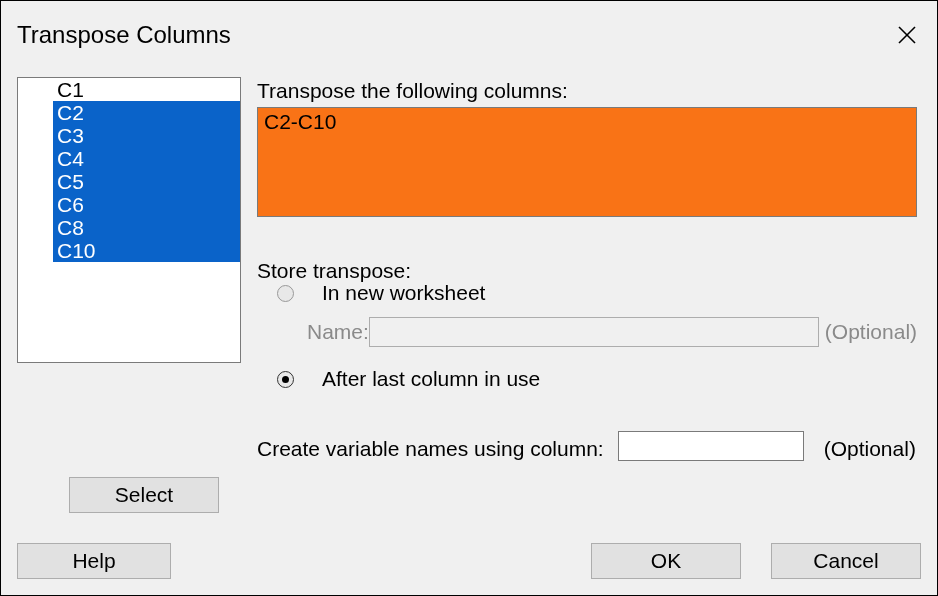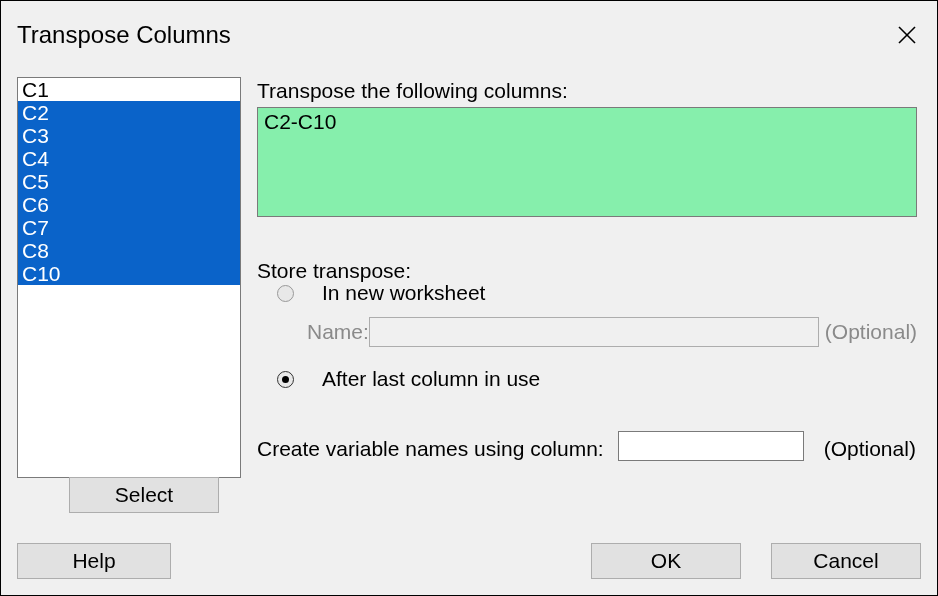--- a/index.html
+++ b/index.html
@@ -35,26 +35,27 @@
   .close-btn svg { width: 20px; height: 20px; }
 
   .body {
     position: absolute;
     left: 16px; right: 16px; top: 76px; bottom: 16px;
   }
 
   .col-listbox {
     position: absolute;
     left: 0; top: 0;
-    width: 224px; height: 401px;
+    width: 224px; height: 286px;
     background: #fff;
     border: 1px solid #7a7a7a;
     overflow: hidden;
     font-size: 21px;
     line-height: 23px;
+    padding-left: 35px;
   }
   .col-listbox .item {
     padding: 0 4px;
     cursor: default;
     color: #000;
     user-select: none;
   }
   .col-listbox .item.selected {
     background: #0a63c9;
     color: #fff;
@@ -100,21 +101,21 @@
   }
   .label.disabled { color: #8a8a8a; }
 
   .transpose-label {
     position: absolute; left: 0; top: 2px;
   }
   .transpose-input {
     position: absolute;
     left: 0; top: 30px;
     width: 660px; height: 110px;
-    background: #86efac;
+    background: #f97316;
     border: 1px solid #7a7a7a;
     font-family: inherit;
     font-size: 21px;
     padding: 2px 6px;
     resize: none;
     overflow-y: scroll;
   }
   
   .transpose-input::-webkit-scrollbar { width: 18px; }
   .transpose-input::-webkit-scrollbar-track { background: #f0f0f0; }
@@ -203,21 +204,20 @@
 
   <div class="body">
 
     <div class="col-listbox" id="col-listbox">
         <div class="item">C1</div>
         <div class="item selected">C2</div>
         <div class="item selected">C3</div>
         <div class="item selected">C4</div>
         <div class="item selected">C5</div>
         <div class="item selected">C6</div>
-        <div class="item selected">C7</div>
         <div class="item selected">C8</div>
         <div class="item selected">C10</div>
       </div>
 
     <button class="win select-btn">Select</button>
     <button class="win help-btn">Help</button>
     <button class="win ok-btn">OK</button>
     <button class="win cancel-btn">Cancel</button>
 
     <div class="right-pane">

